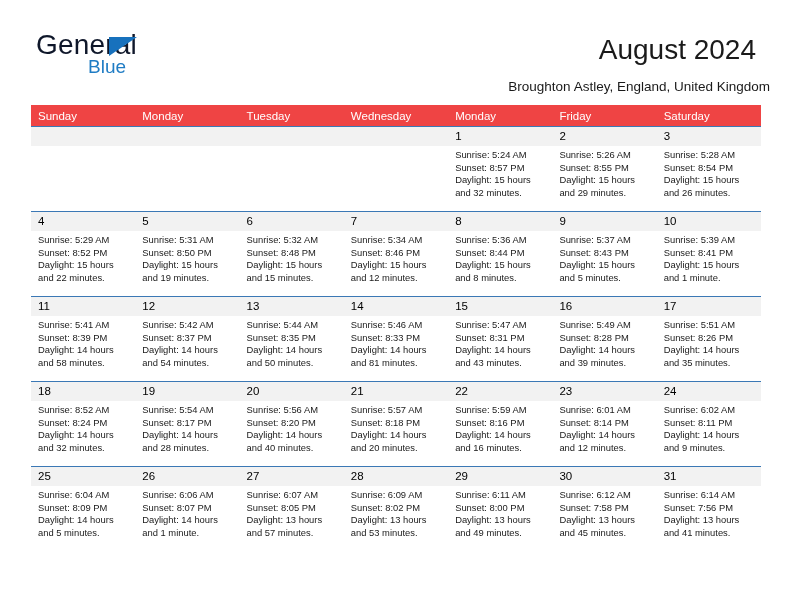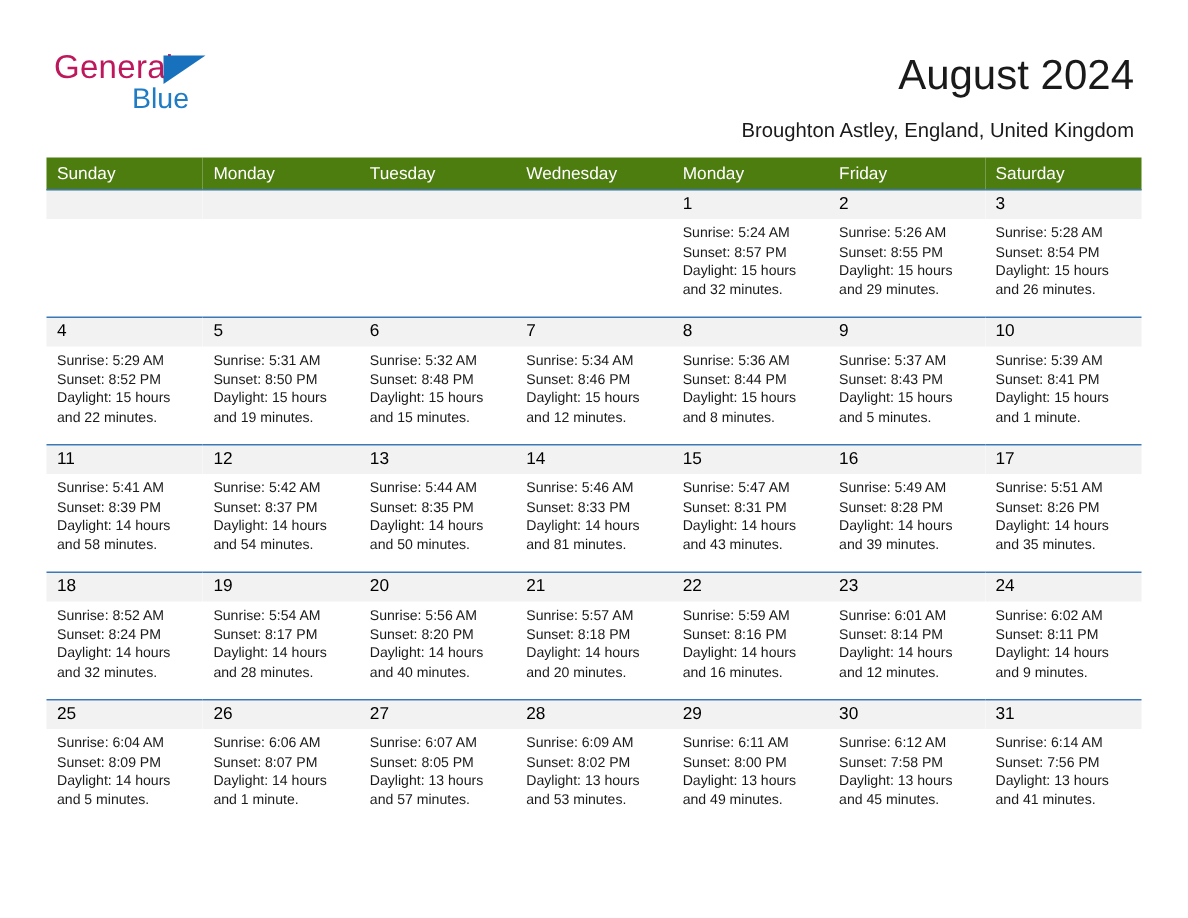--- a/index.html
+++ b/index.html
@@ -33,23 +33,23 @@
     position: absolute;
     left: 36px;
     top: 33px;
     width: 150px;
     height: 48px;
   }
   .logo-general {
     position: absolute;
     left: 0;
     top: 0;
-    font-size: 22px;
+    font-size: 28px;
     letter-spacing: 0.2px;
-    color: #be185d;
+    color: #0f172a;
     line-height: 24px;
   }
   .logo-tri {
     position: absolute;
     left: 73px;
     top: 4px;
     width: 0;
     height: 0;
     border-left: 28px solid #1771bd;
     border-bottom: 19px solid transparent;
@@ -68,41 +68,41 @@
     right: 36px;
     top: 33px;
     font-size: 28px;
     color: #1a1a1a;
     line-height: 34px;
     text-align: left;
     white-space: nowrap;
   }
   .subtitle {
     position: absolute;
-    right: 36px;
+    right: 22px;
     top: 79px;
     font-size: 13.5px;
     color: #1a1a1a;
     line-height: 16px;
     white-space: nowrap;
   }
 
   
   .calendar {
     position: absolute;
     left: 31px;
     top: 105px;
     width: 730px;
     border-collapse: collapse;
     table-layout: fixed;
   }
   .calendar col { width: 104.28px; }
 
   thead th {
-    background: #4d7c0f;
+    background: #ef4444;
     color: #ffffff;
     font-size: 11.5px;
     font-weight: normal;
     text-align: left;
     padding: 4px 0 4px 7px;
     height: 13px;
     vertical-align: middle;
     border: none;
   }
 

